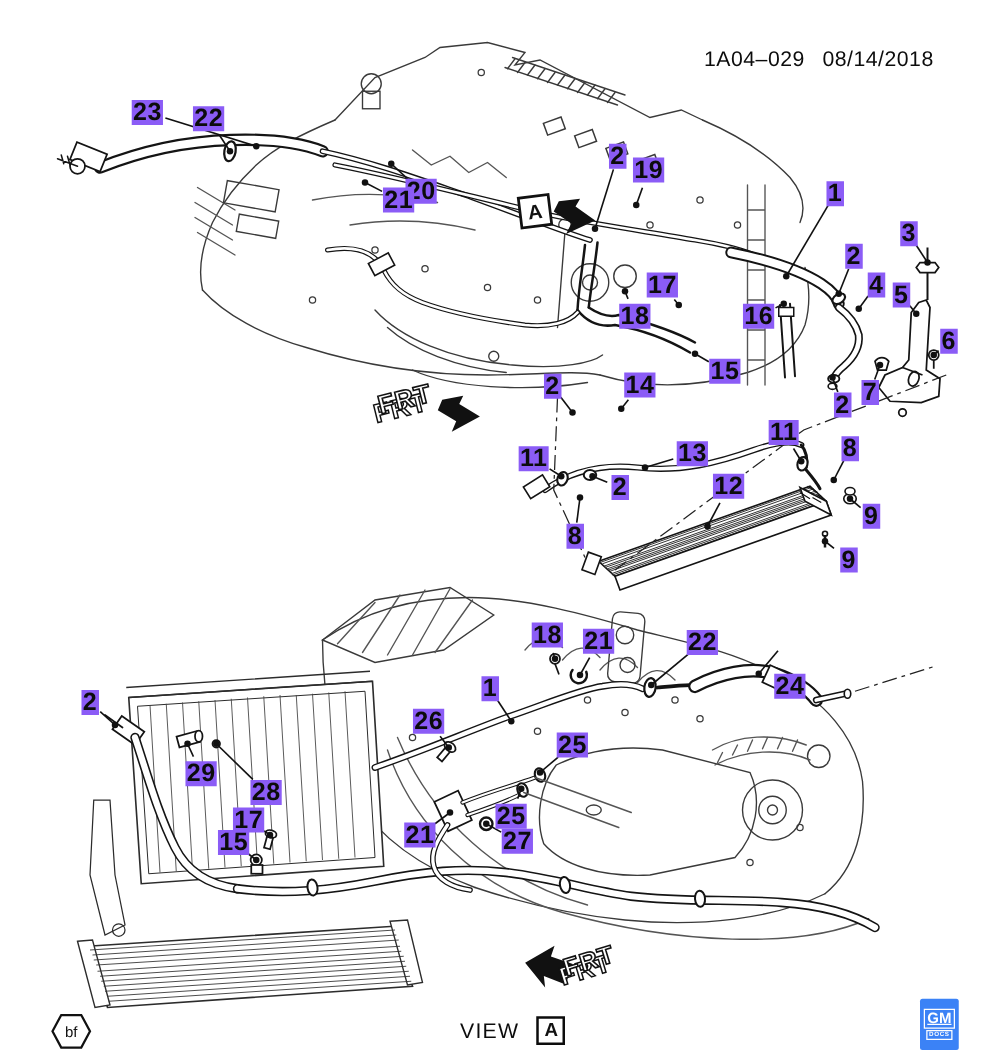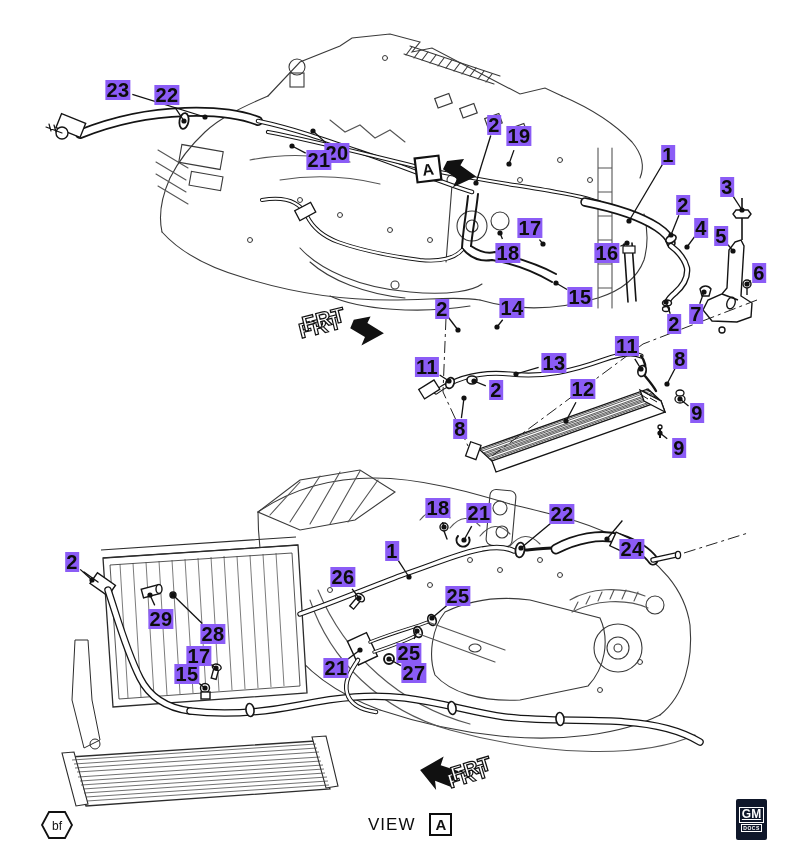--- a/index.html
+++ b/index.html
@@ -15,21 +15,21 @@
   #doc-header{position:absolute;top:38px;right:40px;font-size:17px;
               letter-spacing:0.4px;color:#0c0c0c;}
   #doc-header span{margin-left:14px;}
   #doc-header span:first-child{margin-left:0;}
   #view-footer{position:absolute;left:368px;top:813px;display:flex;align-items:center;gap:14px;}
   #view-footer .vlabel{font-size:17px;letter-spacing:1px;color:#0c0c0c;}
   #view-footer .vbox{width:19px;height:19px;border:2.2px solid #0c0c0c;display:flex;
                      align-items:center;justify-content:center;font-size:15px;font-weight:700;}
   #corner-mark{position:absolute;left:40px;top:810px;width:34px;height:30px;}
   #corner-mark text{font-size:12px;}
-  #gm-logo{position:absolute;left:736px;top:799px;width:31px;height:41px;background:#0f172a;
+  #gm-logo{position:absolute;left:736px;top:799px;width:31px;height:41px;background:#3b82f6;
            display:flex;flex-direction:column;align-items:center;justify-content:center;gap:1px;
            border-radius:2px;}
   #gm-logo .gm-inner{border:1.6px solid #fff;color:#fff;font-weight:700;font-size:12px;
            padding:0 2px 1px 2px;line-height:1.15;text-decoration:underline;}
   #gm-logo .gm-sub{color:#fff;font-size:5px;font-weight:700;border:1px solid #fff;
            padding:0 1px;line-height:1.2;letter-spacing:0.5px;}
 </style>
 </head>
 <body>
 
@@ -469,20 +469,23 @@
       <div class="callout" style="left: 458px; top: 596px;">25</div>
       <div class="callout" style="left: 161px; top: 619px;">29</div>
       <div class="callout" style="left: 213px; top: 634px;">28</div>
       <div class="callout" style="left: 409px; top: 653px;">25</div>
       <div class="callout" style="left: 199px; top: 656px;">17</div>
       <div class="callout" style="left: 336px; top: 668px;">21</div>
       <div class="callout" style="left: 187px; top: 674px;">15</div>
       <div class="callout" style="left: 414px; top: 673px;">27</div>
     </div>
 
+  <div id="doc-header">
+    <span>1A04–029</span><span>08/14/2018</span>
+  </div>
 
   <div id="view-footer">
     <span class="vlabel">VIEW</span>
     <span class="vbox">A</span>
   </div>
 
   <svg id="corner-mark" viewBox="0 0 34 30">
     <polygon points="2,15 9,2 25,2 32,15 25,28 9,28" fill="#fff" stroke="#111" stroke-width="1.8"></polygon>
     <text x="17" y="19.5" text-anchor="middle" fill="#111">bf</text>
   </svg>

